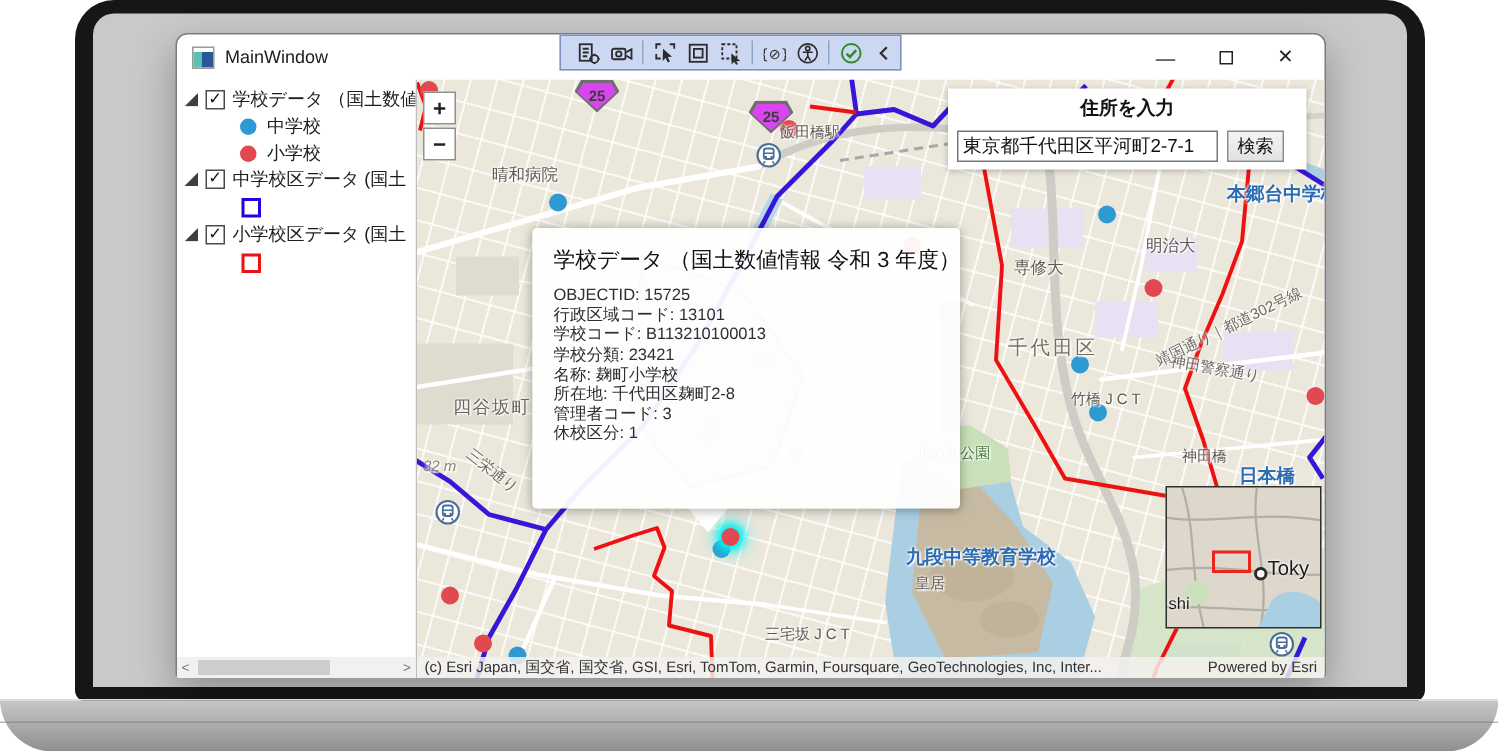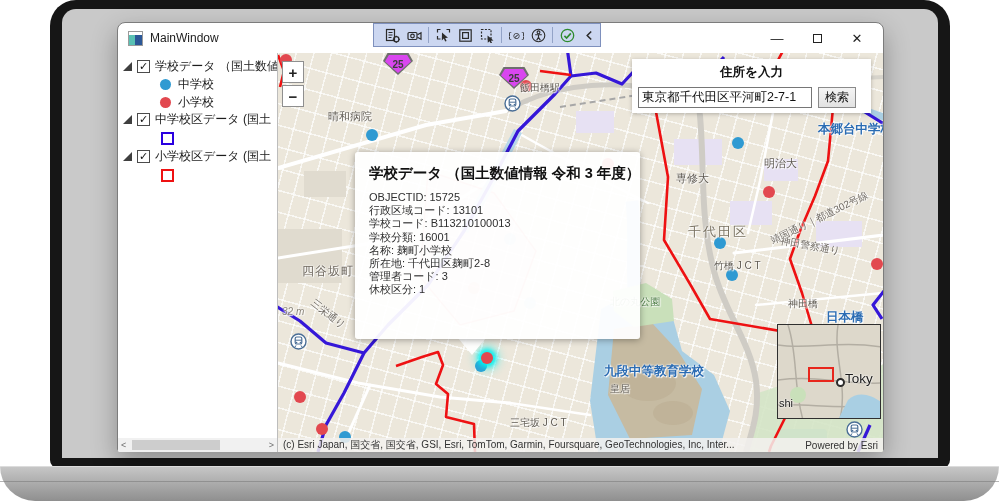--- a/index.html
+++ b/index.html
@@ -62,21 +62,21 @@
   .dot{position:absolute;width:12px;height:12px;border-radius:50%;}
   .dot.j{background:#2f9ad2;}
   .dot.e{background:#e2484f;}
   .dot.faded{opacity:.3;}
   .dot.selected{box-shadow:0 0 4px 3px rgba(0,240,240,.95),0 0 10px 6px rgba(0,240,240,.45);}
   .lbl{position:absolute;white-space:nowrap;color:#5f5a52;font-size:11px;
     text-shadow:0 0 2px #fff,0 0 2px #fff,1px 1px 1px #fff;}
   .lbl.poi{font-size:11px;}
   .lbl.poi-sm{font-size:10px;}
   .lbl.district{font-size:12px;color:#6e675d;letter-spacing:1px;}
-  .lbl.district-lg{font-size:13px;color:#78705f;letter-spacing:2px;margin-left:16px;}
+  .lbl.district-lg{font-size:13px;color:#78705f;letter-spacing:2px;}
   .lbl.school-lg{font-size:12.5px;font-weight:bold;color:#2b6cb3;}
   .lbl.road{font-size:10px;color:#6e6860;}
   .lbl.park{font-size:10px;color:#4e7d46;}
   .lbl.elev{font-size:10px;font-style:italic;color:#8a8478;}
   .shield{position:absolute;width:30px;height:22px;
     clip-path:polygon(15% 0,85% 0,100% 36%,50% 100%,0 36%);background:#6e6e6e;}
   .shield-in{position:absolute;left:2px;top:2px;right:2px;bottom:2px;
     clip-path:polygon(15% 0,85% 0,100% 36%,50% 100%,0 36%);background:#d946ef;
     display:flex;align-items:center;justify-content:center;font-size:10px;font-weight:bold;color:#3c3c3c;}
   .station{position:absolute;width:17px;height:17px;}
@@ -92,21 +92,21 @@
   .search-input{width:174px;height:21px;border:1px solid #767676;font-size:12.5px;padding:0 3px;
     font-family:"Liberation Sans","DejaVu Sans",sans-serif;color:#111;}
   .search-btn{width:38px;height:21px;background:linear-gradient(#f4f4f4,#e2e2e2);border:1px solid #8a8a8a;
     font-size:12px;color:#111;display:flex;align-items:center;justify-content:center;}
 
   .popup{position:absolute;left:77px;top:99px;width:285px;height:187px;background:rgba(255,255,255,.94);
     border-radius:3px;box-shadow:0 1px 7px rgba(0,0,0,.35);padding:12px 14px;z-index:18;}
   .popup-tail{position:absolute;left:180px;top:285px;width:0;height:0;z-index:17;
     border-left:14px solid transparent;border-right:14px solid transparent;
     border-top:17px solid rgba(255,255,255,.94);}
-  .popup-title{font-size:14.5px;font-weight:bold;color:#111;margin-bottom:8px;white-space:nowrap;}
+  .popup-title{font-size:14.5px;font-weight:normal;color:#111;margin-bottom:8px;white-space:nowrap;}
   .p-field{font-size:11px;line-height:13.2px;color:#2e2e2e;white-space:nowrap;}
 
   .inset{position:absolute;left:499px;top:271px;width:104px;height:95px;background:#ddd8cb;
     border:1px solid #2f2f2f;z-index:21;overflow:hidden;}
   .inset-rect{position:absolute;left:30px;top:42px;width:26px;height:15px;border:2px solid #e8261c;}
   .inset-city-dot{position:absolute;left:58px;top:53px;width:9px;height:9px;border:2px solid #2b2b2b;
     border-radius:50%;background:#fff;}
   .inset-city{position:absolute;left:67px;top:46px;font-size:13.5px;color:#1a1a1a;
     text-shadow:0 0 2px #fff,0 0 2px #fff;white-space:nowrap;}
   .inset-shi{position:absolute;left:1px;top:72px;font-size:11px;color:#1a1a1a;
@@ -387,21 +387,21 @@
               </svg></span>
           </div>
 
         <div class="popup-tail"></div>
         <div class="popup">
           <div class="popup-title">学校データ （国土数値情報 令和 3 年度）</div>
           <div id="popup-fields">
               <div class="p-field">OBJECTID: 15725</div>
               <div class="p-field">行政区域コード: 13101</div>
               <div class="p-field">学校コード: B113210100013</div>
-              <div class="p-field">学校分類: 16001</div>
+              <div class="p-field">学校分類: 23421</div>
               <div class="p-field">名称: 麹町小学校</div>
               <div class="p-field">所在地: 千代田区麹町2-8</div>
               <div class="p-field">管理者コード: 3</div>
               <div class="p-field">休校区分: 1</div>
             </div>
         </div>
 
         <div class="zoom-ctrl">
           <div class="zoom-btn">+</div>
           <div class="zoom-btn">−</div>

